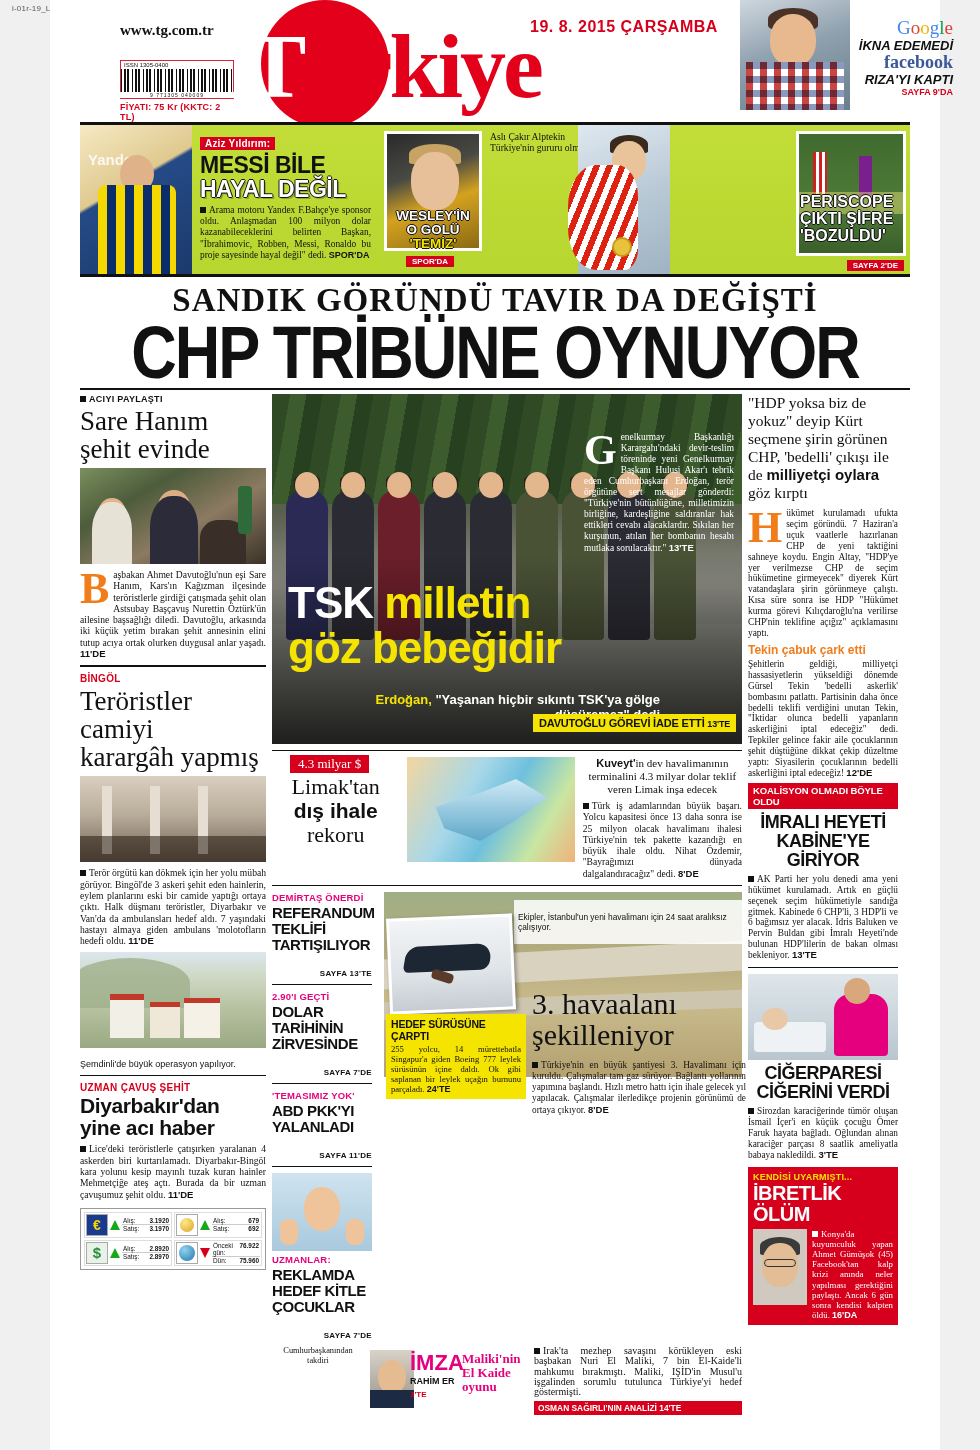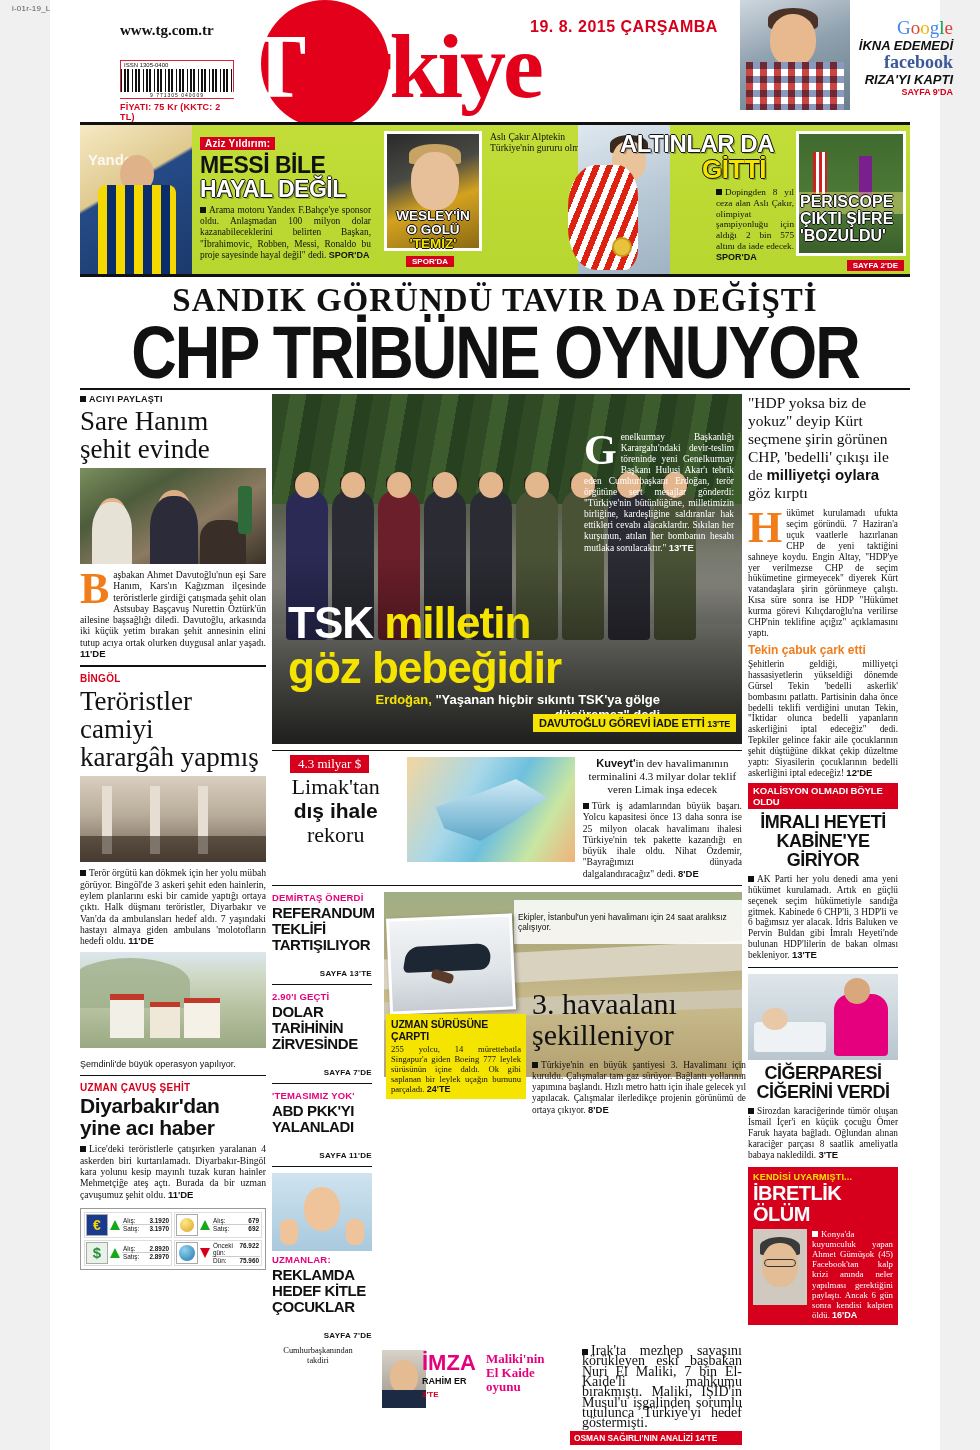--- a/index.html
+++ b/index.html
@@ -324,21 +324,21 @@
   .mainphoto .fig{position:absolute;bottom:0;width:42px;height:150px;background:#2b2b33;border-radius:18px 18px 4px 4px;}
   .mainphoto .fig.u{background:#4a5236;}
   .mainphoto .fig .hd{position:absolute;left:50%;transform:translateX(-50%);top:-18px;width:24px;height:26px;background:#e3b68d;border-radius:50%;}
   .mainphoto .fig .hr{position:absolute;left:50%;transform:translateX(-50%);top:-22px;width:26px;height:13px;background:#2a2018;border-radius:50% 50% 0 0;}
   .mainphoto .fig.w{background:#2a2a55;}
   .mainphoto .fig.w2{background:#6b1f2a;}
   .mainphoto .shade{position:absolute;left:0;right:0;bottom:0;height:190px;
     background:linear-gradient(to bottom,rgba(0,0,0,0),rgba(0,0,0,.72));}
 
   .tsk-h {
-    position:absolute; left:16px; bottom:54px; width:370px;
+    position:absolute; left:16px; bottom:74px; width:370px;
     font-family:"Liberation Sans",sans-serif; font-weight:700;
     font-size:44px; line-height:45px; letter-spacing:-1px;
   }
   .tsk-h .wht{color:#fff;}
   .tsk-h .yel{color:#f5e400;}
   .tsk-sub {
     position:absolute; left:88px; bottom:22px; width:300px; text-align:right;
     font-family:"Liberation Sans",sans-serif; font-weight:700; font-size:13px; line-height:15px; color:#fff;
   }
   .tsk-sub b { color:#f5e400; }
@@ -442,21 +442,21 @@
   .air-h {
     position:absolute; left:148px; top:96px; width:214px;
     font-family:"Liberation Serif",serif; font-size:30px; line-height:31px; color:#111;
   }
   .air-body {
     position:absolute; left:148px; top:168px; width:214px;
     font-family:"Liberation Serif",serif; font-size:9.3px; line-height:11px; color:#111; text-align:justify;
   }
 
   
-  .bottom-strip { display:flex; gap:18px; margin-top:6px; align-items:flex-start; }
+  .bottom-strip { display:flex; gap:6px; margin-top:6px; align-items:flex-start; }
   .bs-cumhur { width:92px; position:relative; }
   .bs-cumhur .lbl{
     font-family:"Liberation Serif",serif; font-size:8.4px; line-height:9.6px; color:#111; text-align:center;
   }
   .bs-imza { width:86px; position:relative; height:72px; }
   .imza-photo{
     position:absolute;left:0;top:4px;width:44px;height:58px;overflow:hidden;
     background:linear-gradient(to bottom,#d8d2c8,#9a9288);
   }
   .imza-photo .f{position:absolute;left:8px;top:10px;width:28px;height:34px;background:#e5bc92;border-radius:48%;}
@@ -470,21 +470,21 @@
     font-family:"Liberation Sans",sans-serif;font-weight:700;font-size:9px;color:#111;
   }
   .imza-pg{
     position:absolute;left:40px;top:44px;
     font-family:"Liberation Sans",sans-serif;font-weight:700;font-size:8px;color:#d6001c;
   }
   .bs-maliki { width:66px; position:relative; padding-top:6px;}
   .mag-h{font-family:"Liberation Serif",serif;font-weight:700;font-size:13px;line-height:14px;color:#e5007d;}
   .bs-irak{ flex:1; }
   .irak-lead{
-    font-family:"Liberation Serif",serif;font-size:14px;line-height:10.3px;color:#111;text-align:justify;margin-left:12px;
+    font-family:"Liberation Serif",serif;font-size:10px;line-height:10.3px;color:#111;text-align:justify;
   }
   .irak-foot{
     background:#d6001c;color:#fff;font-family:"Liberation Sans",sans-serif;font-weight:700;
     font-size:8.4px;padding:2px 4px;margin-top:3px;
   }
 
   
   .r-lead {
     font-family:"Liberation Serif",serif; font-size:15.5px; line-height:18px; color:#111;
   }
@@ -642,28 +642,20 @@
     <div class="ph p-asli">
       <div class="asli-note">Aslı Çakır Alptekin Türkiye'nin gururu olmuştu.</div>
       <div class="asli-photo">
         <div class="hair"></div>
           <div class="face"></div>
           <div class="medals"></div>
           <div class="gold"></div>
       </div>
     </div>
 
-    <div class="ph p-altin">
-      <div class="alt-h1">ALTINLAR DA</div>
-      <div class="alt-h2">GİTTİ</div>
-      <div class="alt-body">
-        <span class="sq"></span><span>Dopingden 8 yıl ceza alan Aslı Çakır, olimpiyat şampiyonluğu için aldığı 2 bin 575 altını da iade edecek.</span>
-        <span class="spor">SPOR'DA</span>
-      </div>
-    </div>
 
     <div class="ph p-peri">
       <div class="peri-frame">
         <div class="peri-img">
           <div class="p1"></div>
             <div class="p2"></div>
             <div class="bar"></div>
         </div>
       </div>
       <div class="peri-cap">
@@ -939,21 +931,21 @@
               <div class="dust"></div>
             <div class="air-cap">Ekipler, İstanbul'un yeni havalimanı için 24 saat aralıksız çalışıyor.</div>
           </div>
           <div class="plane-card">
             <div class="plane-img">
                 <div class="win"></div>
                 <div class="bird"></div>
               </div>
           </div>
           <div class="leylek-box">
-            <div class="leylek-h">UZMAN SÜRÜSÜNE ÇARPTI</div>
+            <div class="leylek-h">HEDEF SÜRÜSÜNE ÇARPTI</div>
             <div class="leylek-b">
               <span>255 yolcu, 14 mürettebatla Singapur'a giden Boeing 777 leylek sürüsünün içine daldı. Ok gibi saplanan bir leylek uçağın burnunu parçaladı.</span>
               <span class="pg" style="font-size:9px">24'TE</span>
             </div>
           </div>
           <div class="air-h">
             <div>3. havaalanı</div>
             <div>şekilleniyor</div>
           </div>
           <div class="air-body">

